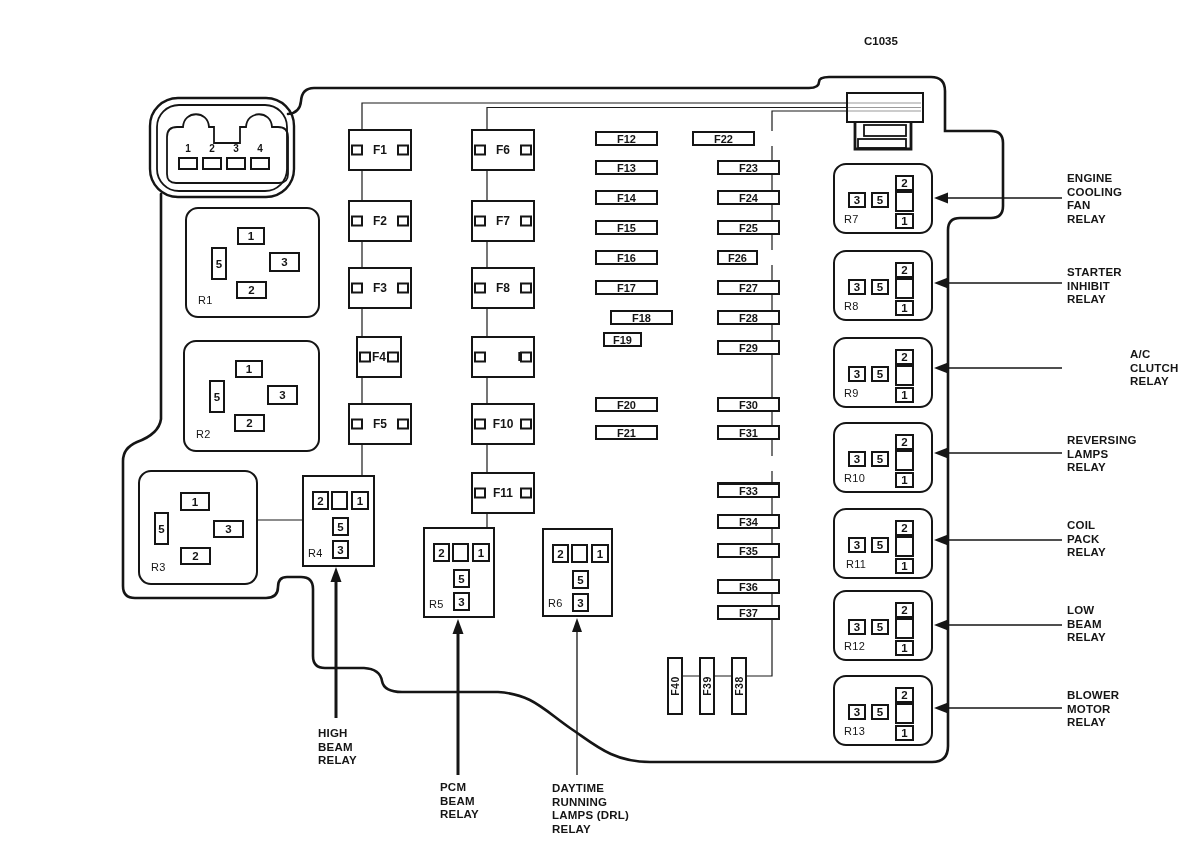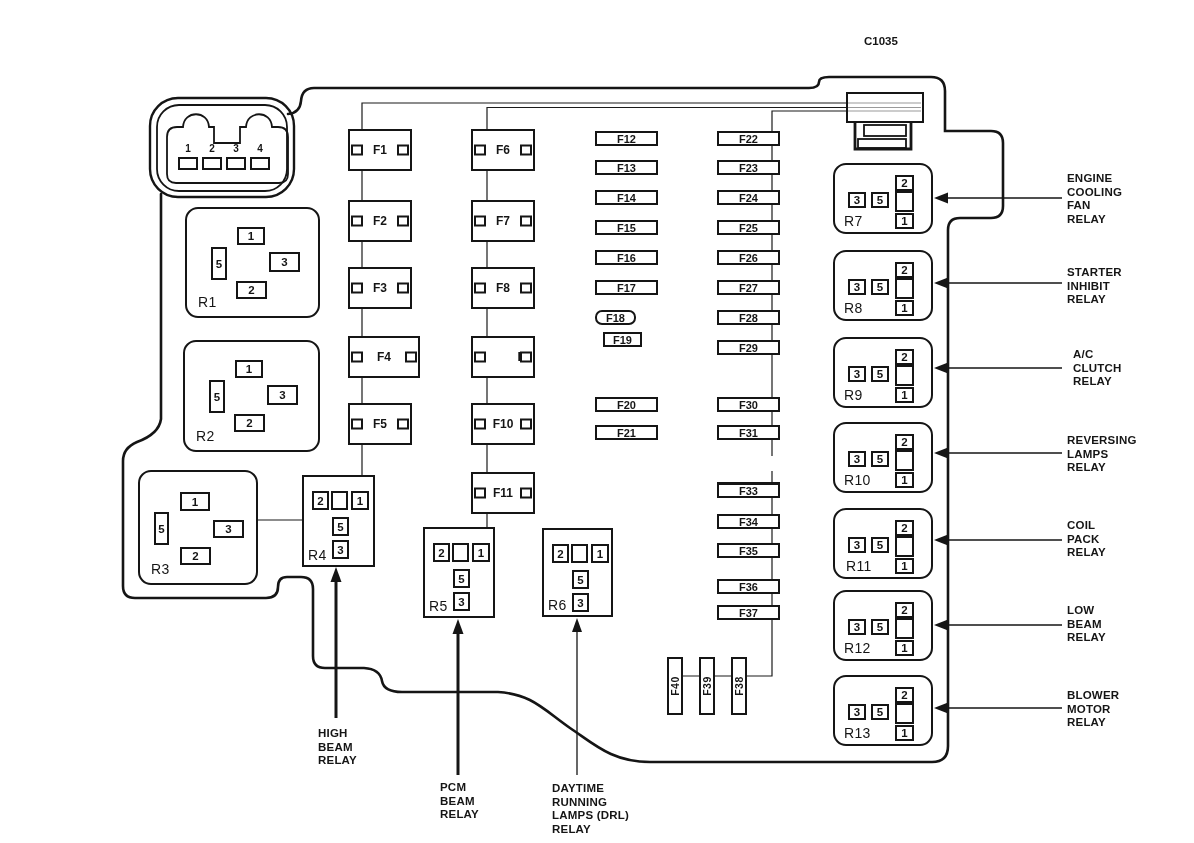--- a/index.html
+++ b/index.html
@@ -15,21 +15,21 @@
                  top:50%;transform:translateY(-50%);box-sizing:border-box;}
   .term-l{left:1px;} .term-r{right:1px;}
   .fuse-sm{border:2px solid #151515;background:#fff;display:flex;align-items:center;justify-content:center;
            font-weight:bold;font-size:11px;}
   .fuse-v{border:2px solid #151515;background:#fff;display:flex;align-items:center;justify-content:center;}
   .fuse-v span{transform:rotate(-90deg);font-weight:bold;font-size:10.5px;letter-spacing:.5px;}
   .relay{border:2.5px solid #151515;background:#fff;}
   .rounded{border-radius:13px;}
   .pin{position:absolute;border:2px solid #151515;background:#fff;display:flex;align-items:center;
        justify-content:center;font-weight:bold;font-size:11.5px;box-sizing:border-box;}
-  .relay-id{position:absolute;font-size:14px;letter-spacing:.3px;}
+  .relay-id{position:absolute;font-size:11px;letter-spacing:.3px;}
   .callout{position:absolute;font-weight:bold;font-size:11.5px;line-height:13.5px;letter-spacing:.2px;
            white-space:nowrap;}
   .cpin-label{font-size:10px;font-weight:bold;text-align:center;}
   .cpin{border:2px solid #151515;background:#fff;}
 </style>
 </head>
 <body>
 
 <div class="canvas">
 
@@ -106,21 +106,21 @@
       <div class="abs fuse-lg" style="left: 348px; top: 200px; width: 64px; height: 42px;">
         <span>F2</span>
         <span class="term term-l"></span>
         <span class="term term-r"></span>
       </div>
       <div class="abs fuse-lg" style="left: 348px; top: 267px; width: 64px; height: 42px;">
         <span>F3</span>
         <span class="term term-l"></span>
         <span class="term term-r"></span>
       </div>
-      <div class="abs fuse-lg" style="left: 348px; top: 336px; width: 72px; height: 42px;">
+      <div class="abs fuse-lg" style="left: 356px; top: 336px; width: 46px; height: 42px;">
         <span>F4</span>
         <span class="term term-l"></span>
         <span class="term term-r"></span>
       </div>
       <div class="abs fuse-lg" style="left: 348px; top: 403px; width: 64px; height: 42px;">
         <span>F5</span>
         <span class="term term-l"></span>
         <span class="term term-r"></span>
       </div>
       <div class="abs fuse-lg" style="left: 471px; top: 129px; width: 64px; height: 42px;">
@@ -164,45 +164,45 @@
       </div>
       <div class="abs fuse-sm" style="left: 595px; top: 220px; width: 63px; height: 15px;">
         <span>F15</span>
       </div>
       <div class="abs fuse-sm" style="left: 595px; top: 250px; width: 63px; height: 15px;">
         <span>F16</span>
       </div>
       <div class="abs fuse-sm" style="left: 595px; top: 280px; width: 63px; height: 15px;">
         <span>F17</span>
       </div>
-      <div class="abs fuse-sm" style="left: 595px; top: 310px; width: 41px; height: 15px; border-radius: 7px;">
+      <div class="abs fuse-sm" style="left: 610px; top: 310px; width: 63px; height: 15px;">
         <span>F18</span>
       </div>
       <div class="abs fuse-sm" style="left: 595px; top: 332px; width: 39px; height: 15px; margin-left: 8px;">
         <span>F19</span>
       </div>
       <div class="abs fuse-sm" style="left: 595px; top: 397px; width: 63px; height: 15px;">
         <span>F20</span>
       </div>
       <div class="abs fuse-sm" style="left: 595px; top: 425px; width: 63px; height: 15px;">
         <span>F21</span>
       </div>
-      <div class="abs fuse-sm" style="left: 717px; top: 131px; width: 63px; height: 15px;">
+      <div class="abs fuse-sm" style="left: 692px; top: 131px; width: 63px; height: 15px;">
         <span>F22</span>
       </div>
       <div class="abs fuse-sm" style="left: 717px; top: 160px; width: 63px; height: 15px;">
         <span>F23</span>
       </div>
       <div class="abs fuse-sm" style="left: 717px; top: 190px; width: 63px; height: 15px;">
         <span>F24</span>
       </div>
       <div class="abs fuse-sm" style="left: 717px; top: 220px; width: 63px; height: 15px;">
         <span>F25</span>
       </div>
-      <div class="abs fuse-sm" style="left: 717px; top: 250px; width: 63px; height: 15px; text-align: center;">
+      <div class="abs fuse-sm" style="left: 717px; top: 250px; width: 41px; height: 15px; text-align: center;">
         <span>F26</span>
       </div>
       <div class="abs fuse-sm" style="left: 717px; top: 280px; width: 63px; height: 15px;">
         <span>F27</span>
       </div>
       <div class="abs fuse-sm" style="left: 717px; top: 310px; width: 63px; height: 15px;">
         <span>F28</span>
       </div>
       <div class="abs fuse-sm" style="left: 717px; top: 340px; width: 63px; height: 15px;">
         <span>F29</span>
@@ -329,21 +329,21 @@
         <div>RELAY</div>
       </div>
       <div class="abs relay rounded" style="left: 833px; top: 337px; width: 100px; height: 71px;">
         <span class="pin" style="left: 60px; top: 10px; width: 19px; height: 16px; position: absolute;">2</span>
         <span class="pin" style="left: 13px; top: 27px; width: 18px; height: 16px; position: absolute;">3</span>
         <span class="pin" style="left: 36px; top: 27px; width: 18px; height: 16px; position: absolute;">5</span>
         <span class="pin" style="left: 60px; top: 26px; width: 19px; height: 21px; position: absolute;"></span>
         <span class="pin" style="left: 60px; top: 48px; width: 19px; height: 16px; position: absolute;">1</span>
         <span class="relay-id" style="left: 9px; top: 48px; position: absolute;">R9</span>
       </div>
-      <div class="abs callout" style="left: 1073px; top: 348px;">
+      <div class="abs callout" style="left: 1130px; top: 348px;">
         <div>A/C</div>
         <div>CLUTCH</div>
         <div>RELAY</div>
       </div>
       <div class="abs relay rounded" style="left: 833px; top: 422px; width: 100px; height: 71px;">
         <span class="pin" style="left: 60px; top: 10px; width: 19px; height: 16px; position: absolute;">2</span>
         <span class="pin" style="left: 13px; top: 27px; width: 18px; height: 16px; position: absolute;">3</span>
         <span class="pin" style="left: 36px; top: 27px; width: 18px; height: 16px; position: absolute;">5</span>
         <span class="pin" style="left: 60px; top: 26px; width: 19px; height: 21px; position: absolute;"></span>
         <span class="pin" style="left: 60px; top: 48px; width: 19px; height: 16px; position: absolute;">1</span>

